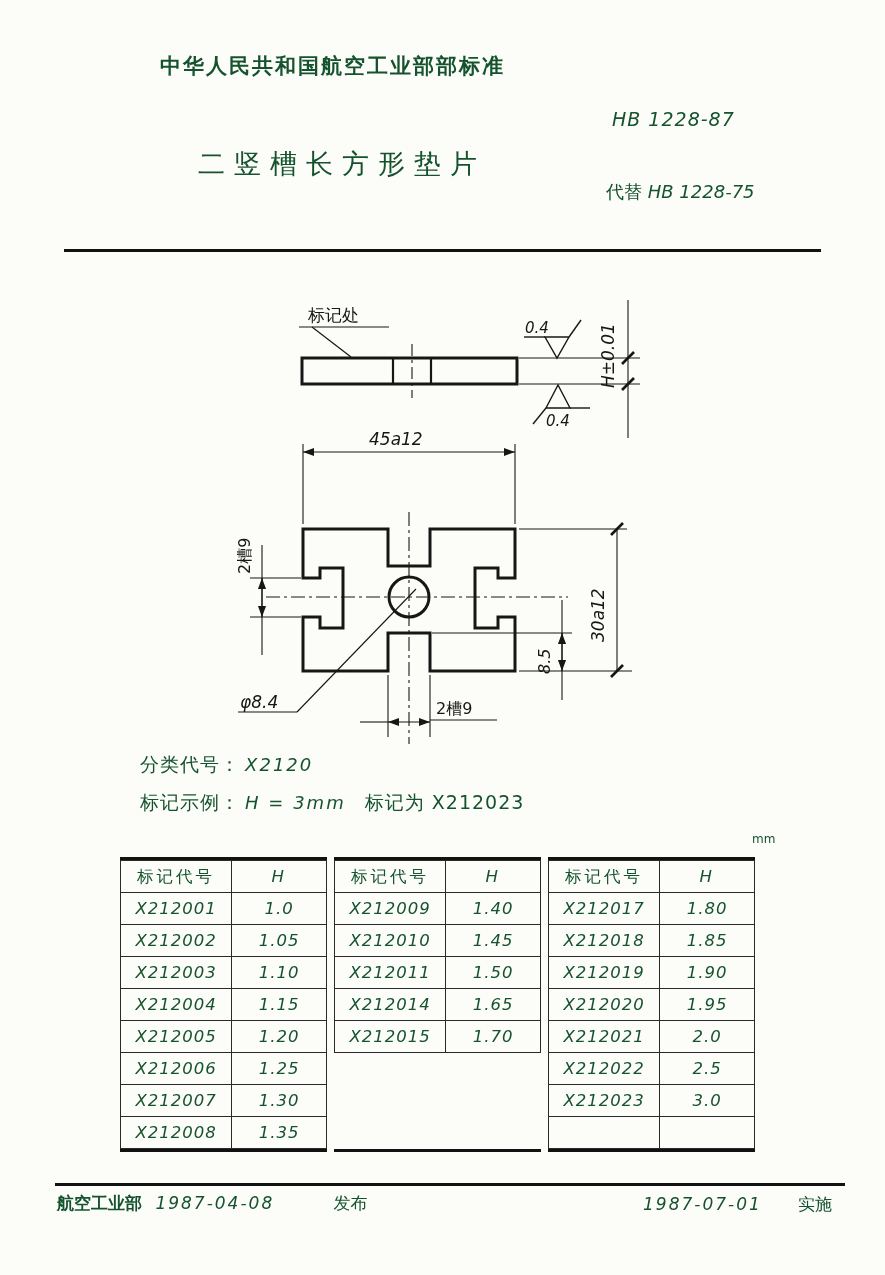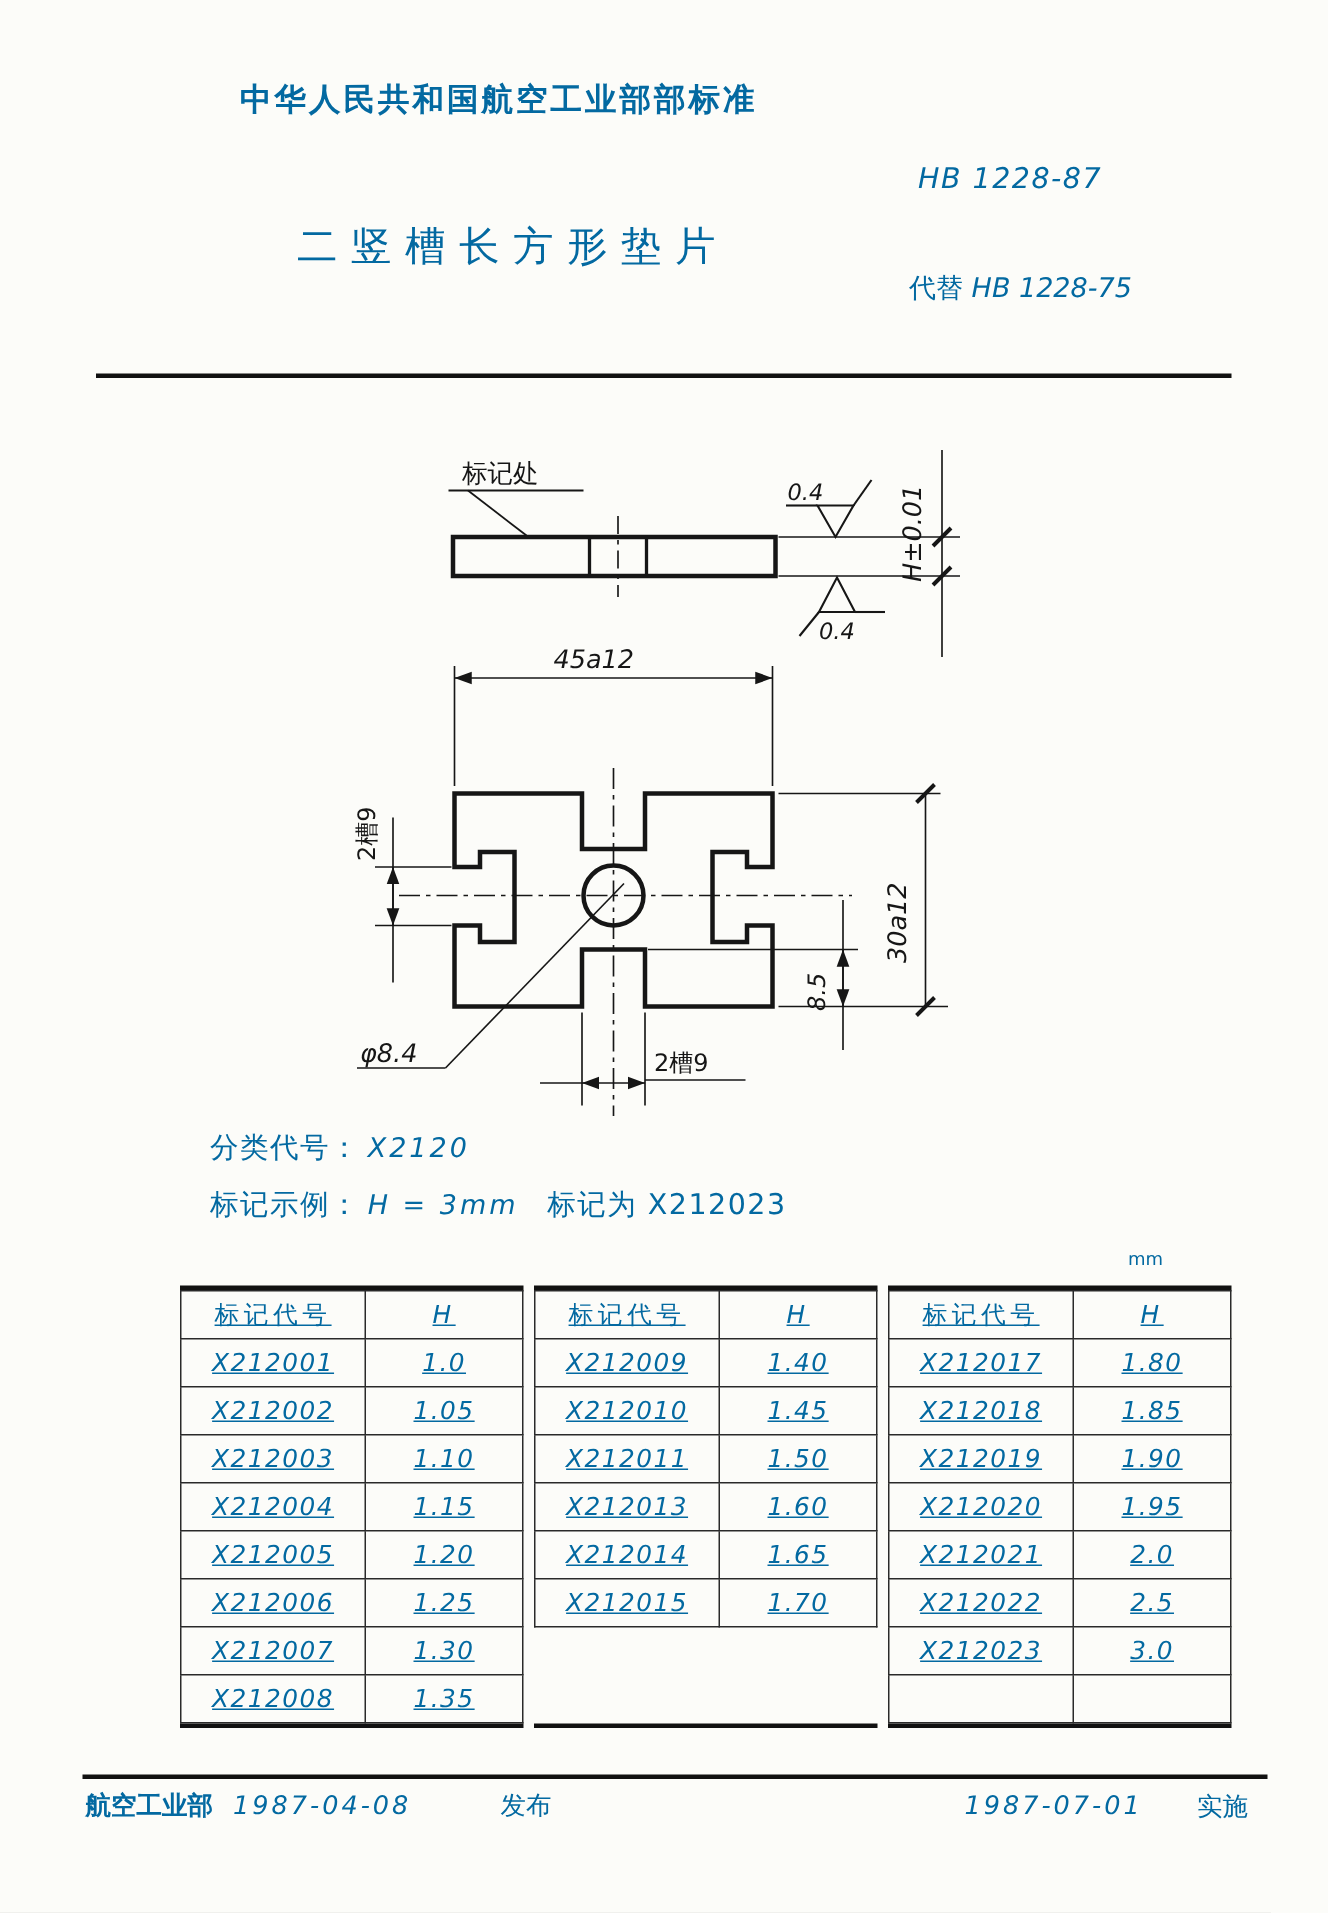--- a/index.html
+++ b/index.html
@@ -1,37 +1,37 @@
 <!DOCTYPE html>
 <html><head>
 <meta charset="utf-8">
 <style>
   html,body{margin:0;padding:0;background:#e8e8e4;}
   #page{
     position:relative; width:885px; height:1275px; margin:0 auto;
-    background:#fcfcf9; color:#0369a1;
+    background:#fcfcf9; color:#14532d;
     font-family:"DejaVu Sans","Liberation Sans",sans-serif;
     overflow:hidden;
   }
   .abs{position:absolute;}
   .ital{font-style:italic;}
   .bold{font-weight:bold;}
   .rule{background:#111;}
   
   .org{font-size:21px; font-weight:bold; letter-spacing:2px;}
   .stdno{font-size:19px; font-style:italic; letter-spacing:1px;}
   .title{font-size:27px; letter-spacing:9px; font-weight:400;}
   .supersede{font-size:18px;}
   
   .cls-label{font-size:19px; letter-spacing:1px;}
   .cls-val{font-size:18px; font-style:italic; letter-spacing:2px;}
   
   #tablewrap{display:flex; gap:7px;}
   .grp{border-top:3px solid #111; border-bottom:3px solid #111;}
-  table.tbl{border-collapse:collapse; table-layout:fixed; width:229px;text-decoration:underline;}
+  table.tbl{border-collapse:collapse; table-layout:fixed; width:207px;}
   table.tbl td{
     border:1.3px solid #2a2a2a; height:31px; text-align:center;
     font-size:16.5px; font-style:italic; letter-spacing:1px; padding:0;
   }
   table.tbl td.hd{font-style:normal; letter-spacing:3px; font-size:16.5px;}
   table.tbl td.hd.hcol{font-style:italic;}
   table.tbl col.c1{width:54%;} table.tbl col.c2{width:46%;}
   .unit{font-size:12px; }
   
   .foot{font-size:17px;}
@@ -216,24 +216,20 @@
             </tr>
         <tr>
               <td>X212010</td>
               <td>1.45</td>
             </tr>
         <tr>
               <td>X212011</td>
               <td>1.50</td>
             </tr>
         <tr>
-              <td>X212013</td>
-              <td>1.60</td>
-            </tr>
-        <tr>
               <td>X212014</td>
               <td>1.65</td>
             </tr>
         <tr>
               <td>X212015</td>
               <td>1.70</td>
             </tr>
       </tbody>
         </table>
     </div>

